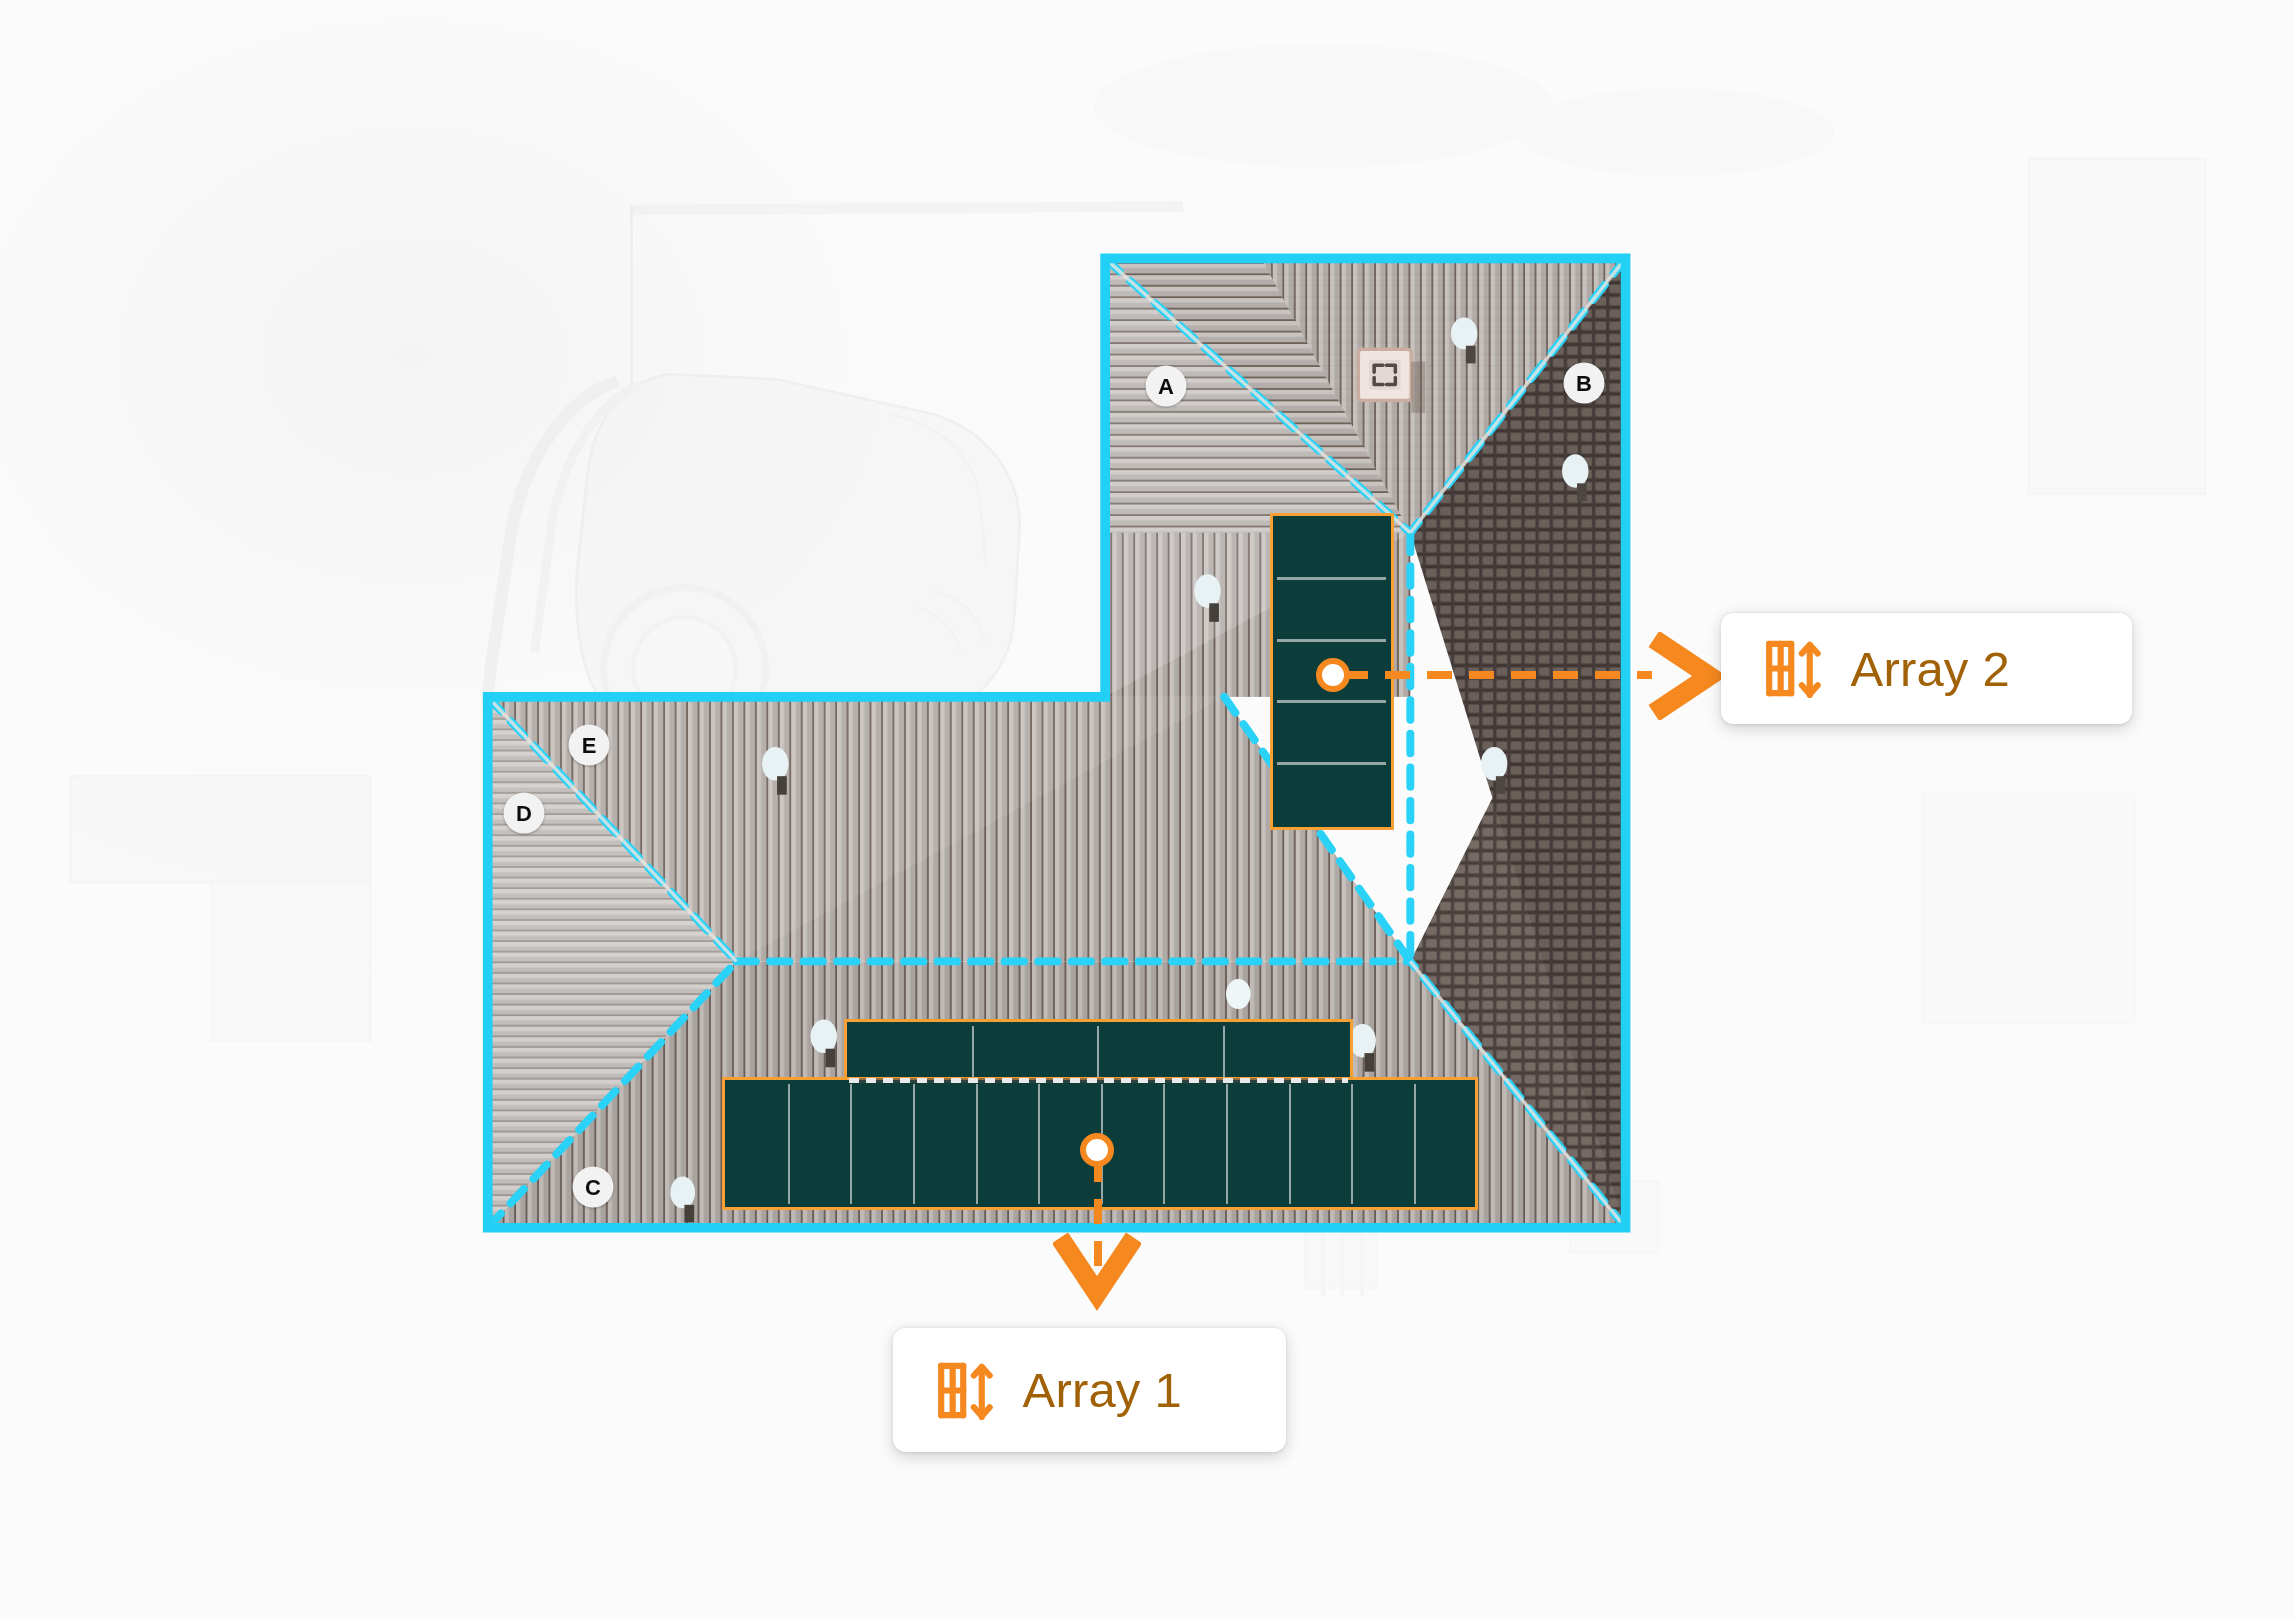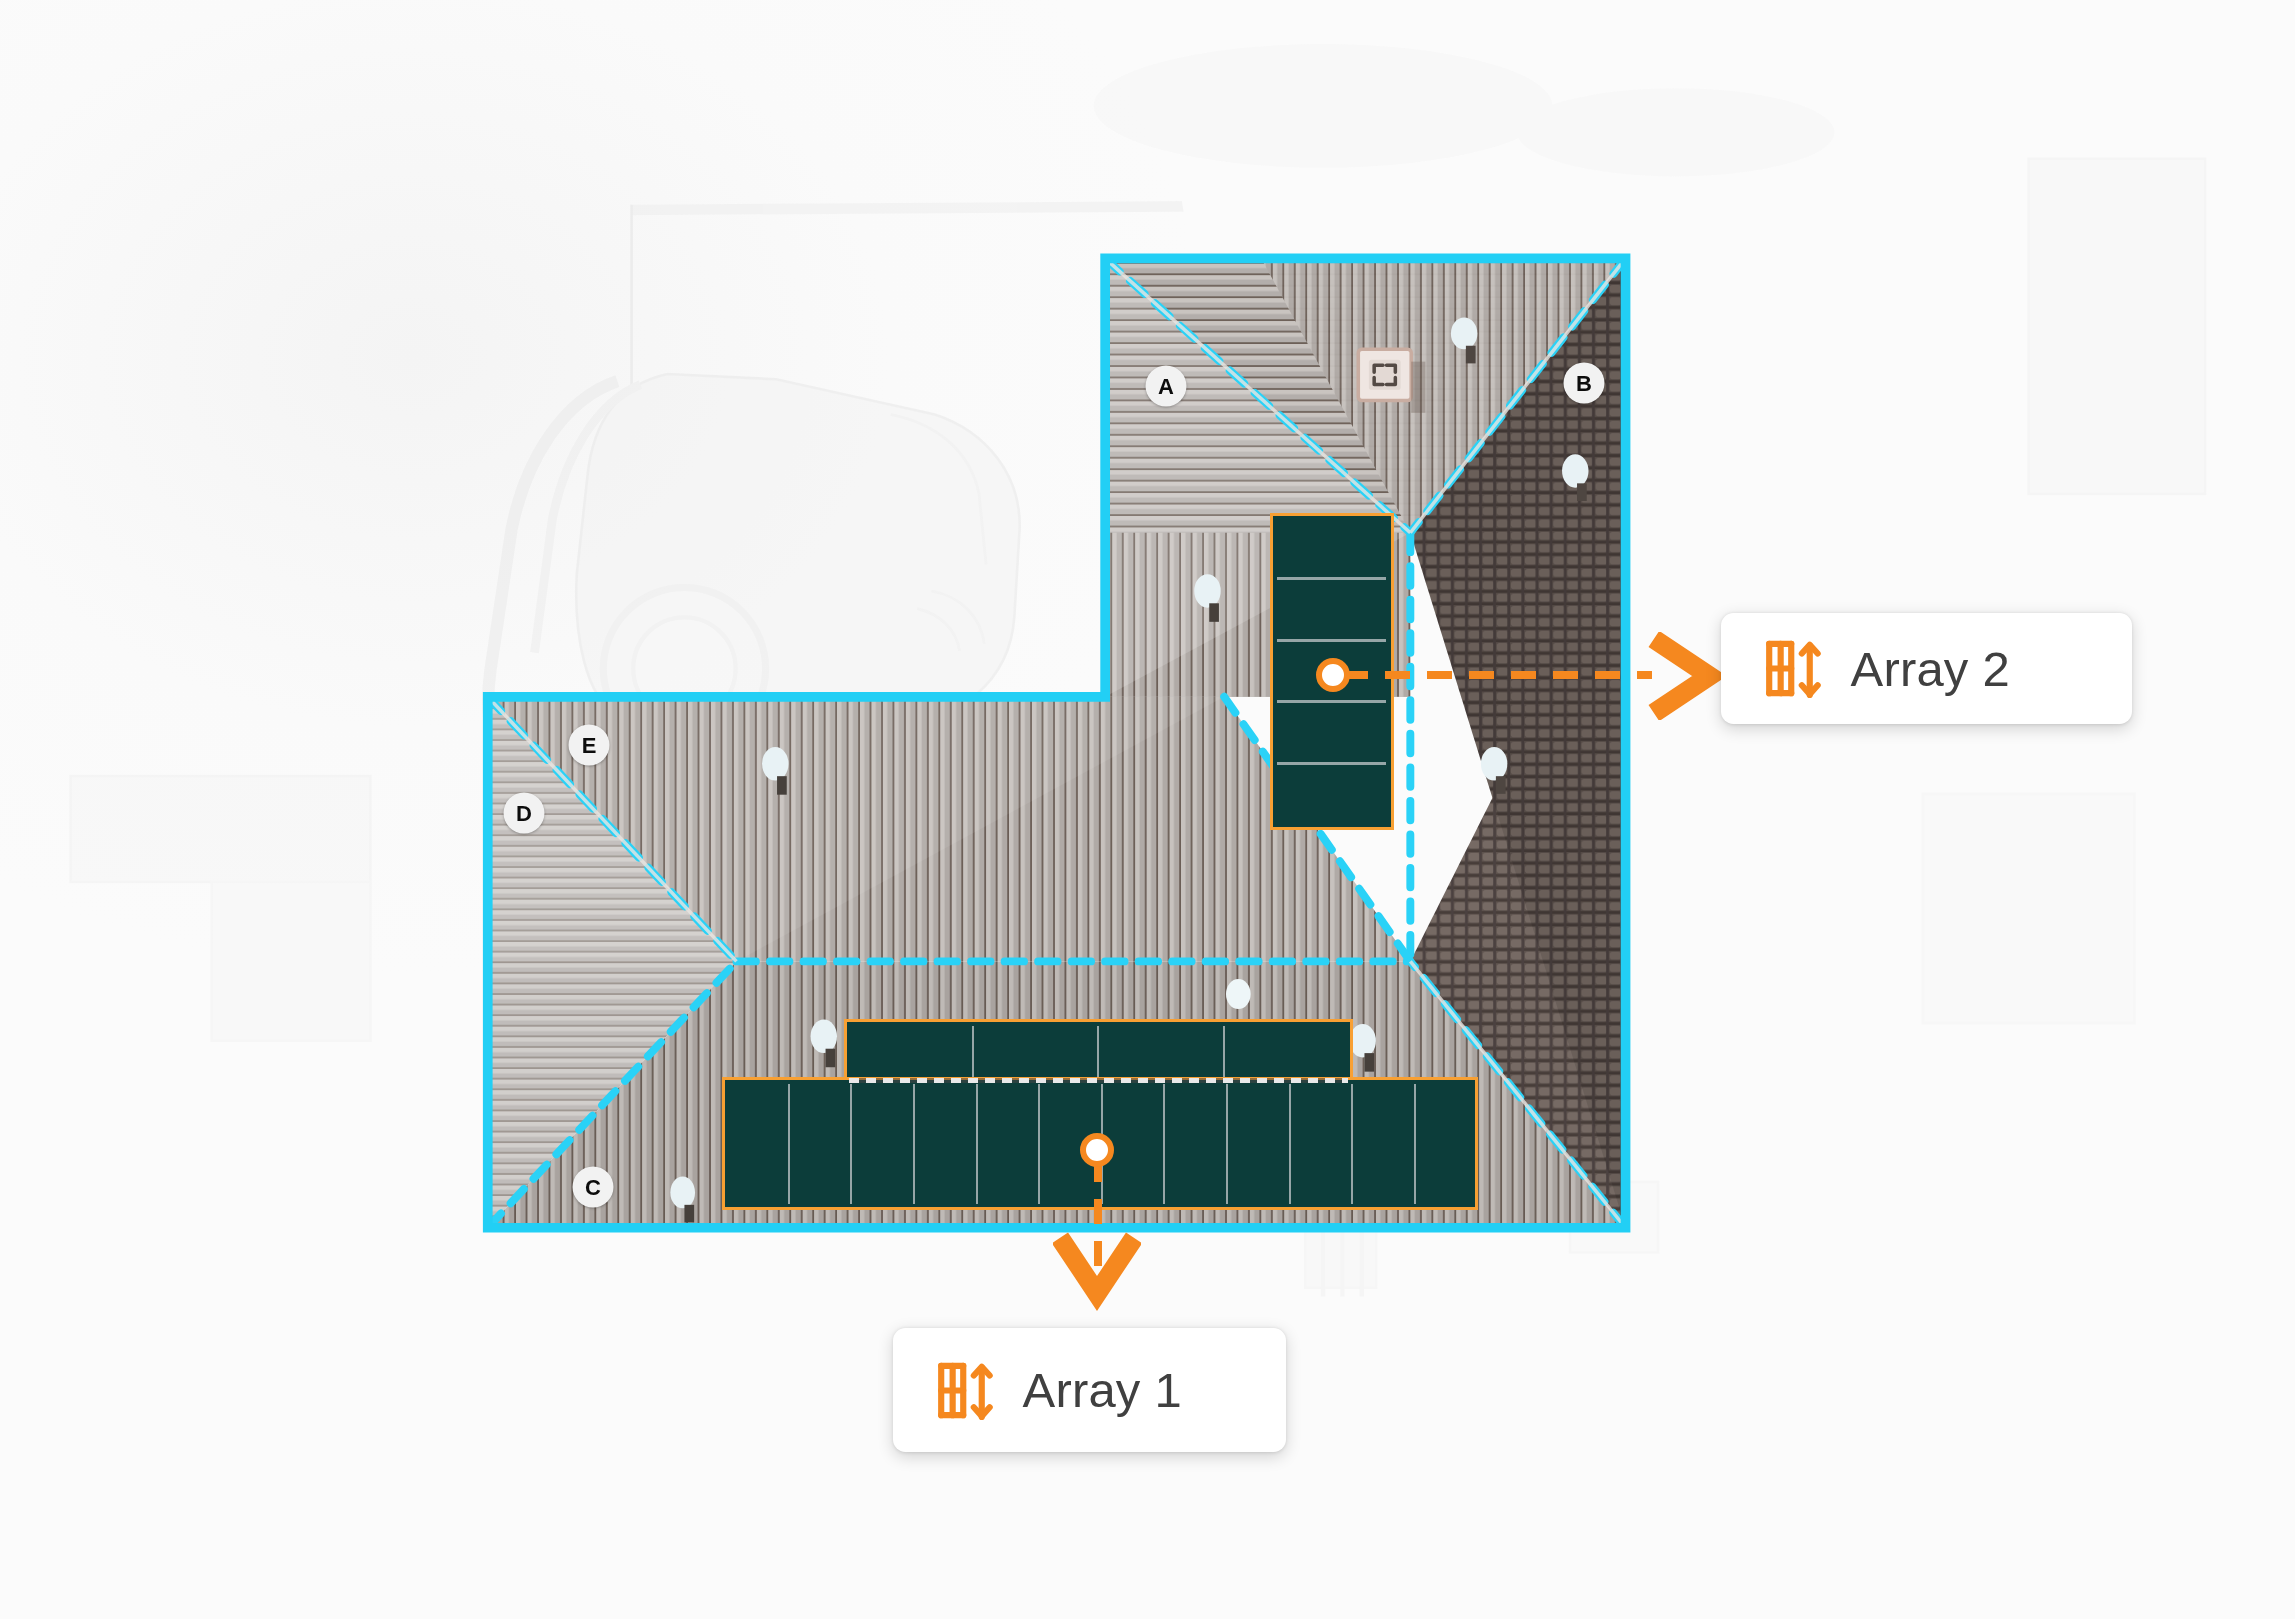--- a/index.html
+++ b/index.html
@@ -128,21 +128,21 @@
     box-shadow: 0 4.4px 16px rgba(0,0,0,.16), 0 0.9px 3.5px rgba(0,0,0,.10);
     display: flex;
     align-items: center;
     gap: 26.5px;
     padding: 0 41px;
     box-sizing: border-box;
     z-index: 50;
   }
   .label-card .card-text {
     font-size: 49px;
-    color: #404040;
+    color: #a16207;
     white-space: nowrap;
     letter-spacing: 0.2px;
   }
   .array-icon { flex: 0 0 auto; display: block; }
 </style>
 </head>
 <body>
 
 <div id="canvas"></div>
 

